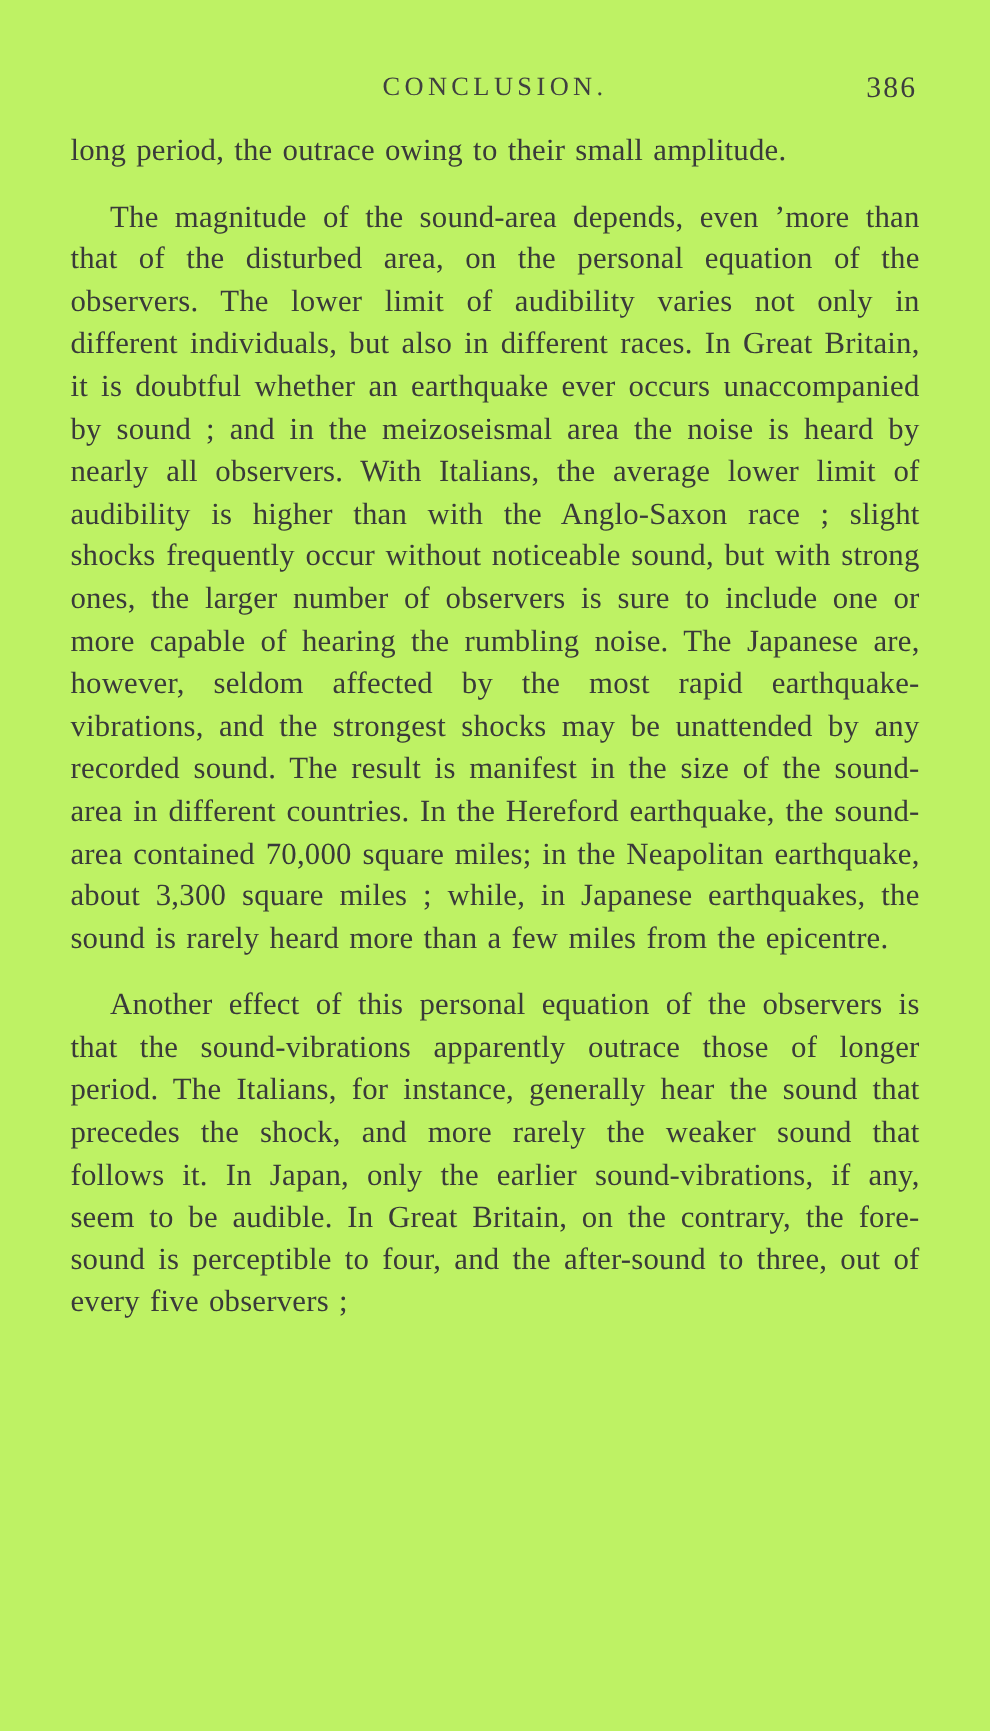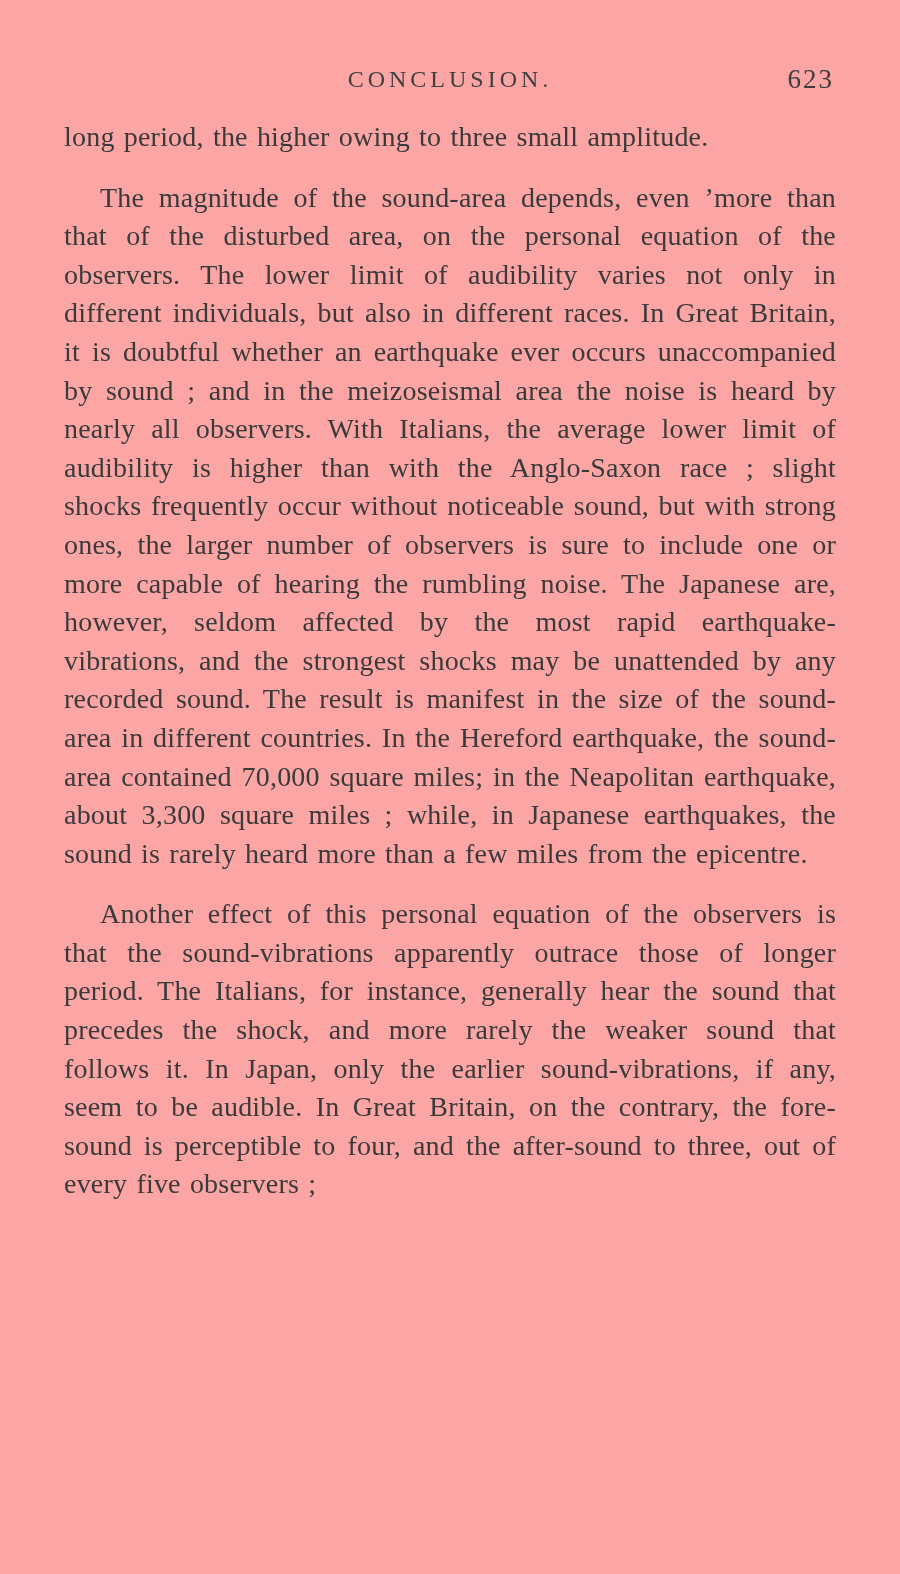--- a/index.html
+++ b/index.html
@@ -5,21 +5,21 @@
   html, body {
     margin: 0;
     padding: 0;
     background: #e9e9e7;
   }
   .page {
     position: relative;
     width: 900px;
     height: 1574px;
     margin: 0 auto;
-    background: #fca5a5;
+    background: #bef264;
     box-sizing: border-box;
     padding: 58px 64px 0 64px;
     font-family: "Liberation Serif", "DejaVu Serif", serif;
     color: #3a3a3a;
     overflow: hidden;
   }
   .page-header {
     position: relative;
     height: 46px;
     margin-bottom: 14px;
@@ -54,20 +54,20 @@
     text-indent: 36px;
     margin-top: 22px;
   }
 </style>
 </head>
 <body>
 
 <div class="page">
   <div class="page-header">
     <span class="running-head">CONCLUSION.</span>
-    <span class="page-number">623</span>
+    <span class="page-number">386</span>
   </div>
   <div class="body-text">
-    <p class="para">long period, the higher owing to three small amplitude.</p>
+    <p class="para">long period, the outrace owing to their small amplitude.</p>
     <p class="para indent">The magnitude of the sound-area depends, even ’more than that of the disturbed area, on the personal equation of the observers.  The lower limit of audibility varies not only in different individuals, but also in different races.  In Great Britain, it is doubtful whether an earthquake ever occurs unaccompanied by sound ; and in the meizoseismal area the noise is heard by nearly all observers.  With Italians, the average lower limit of audibility is higher than with the Anglo-Saxon race ; slight shocks frequently occur without noticeable sound, but with strong ones, the larger number of observers is sure to include one or more capable of hearing the rumbling noise.  The Japanese are, however, seldom affected by the most rapid earthquake-vibrations, and the strongest shocks may be unattended by any recorded sound.  The result is manifest in the size of the sound-area in different countries.  In the Hereford earthquake, the sound-area contained 70,000 square miles; in the Neapolitan earthquake, about 3,300 square miles ; while, in Japanese earthquakes, the sound is rarely heard more than a few miles from the epicentre.</p>
     <p class="para indent">Another effect of this personal equation of the observers is that the sound-vibrations apparently outrace those of longer period.  The Italians, for instance, generally hear the sound that precedes the shock, and more rarely the weaker sound that follows it.  In Japan, only the earlier sound-vibrations, if any, seem to be audible.  In Great Britain, on the contrary, the fore-sound is perceptible to four, and the after-sound to three, out of every five observers ;</p>
   </div>
 </div>
 
 </body></html>

